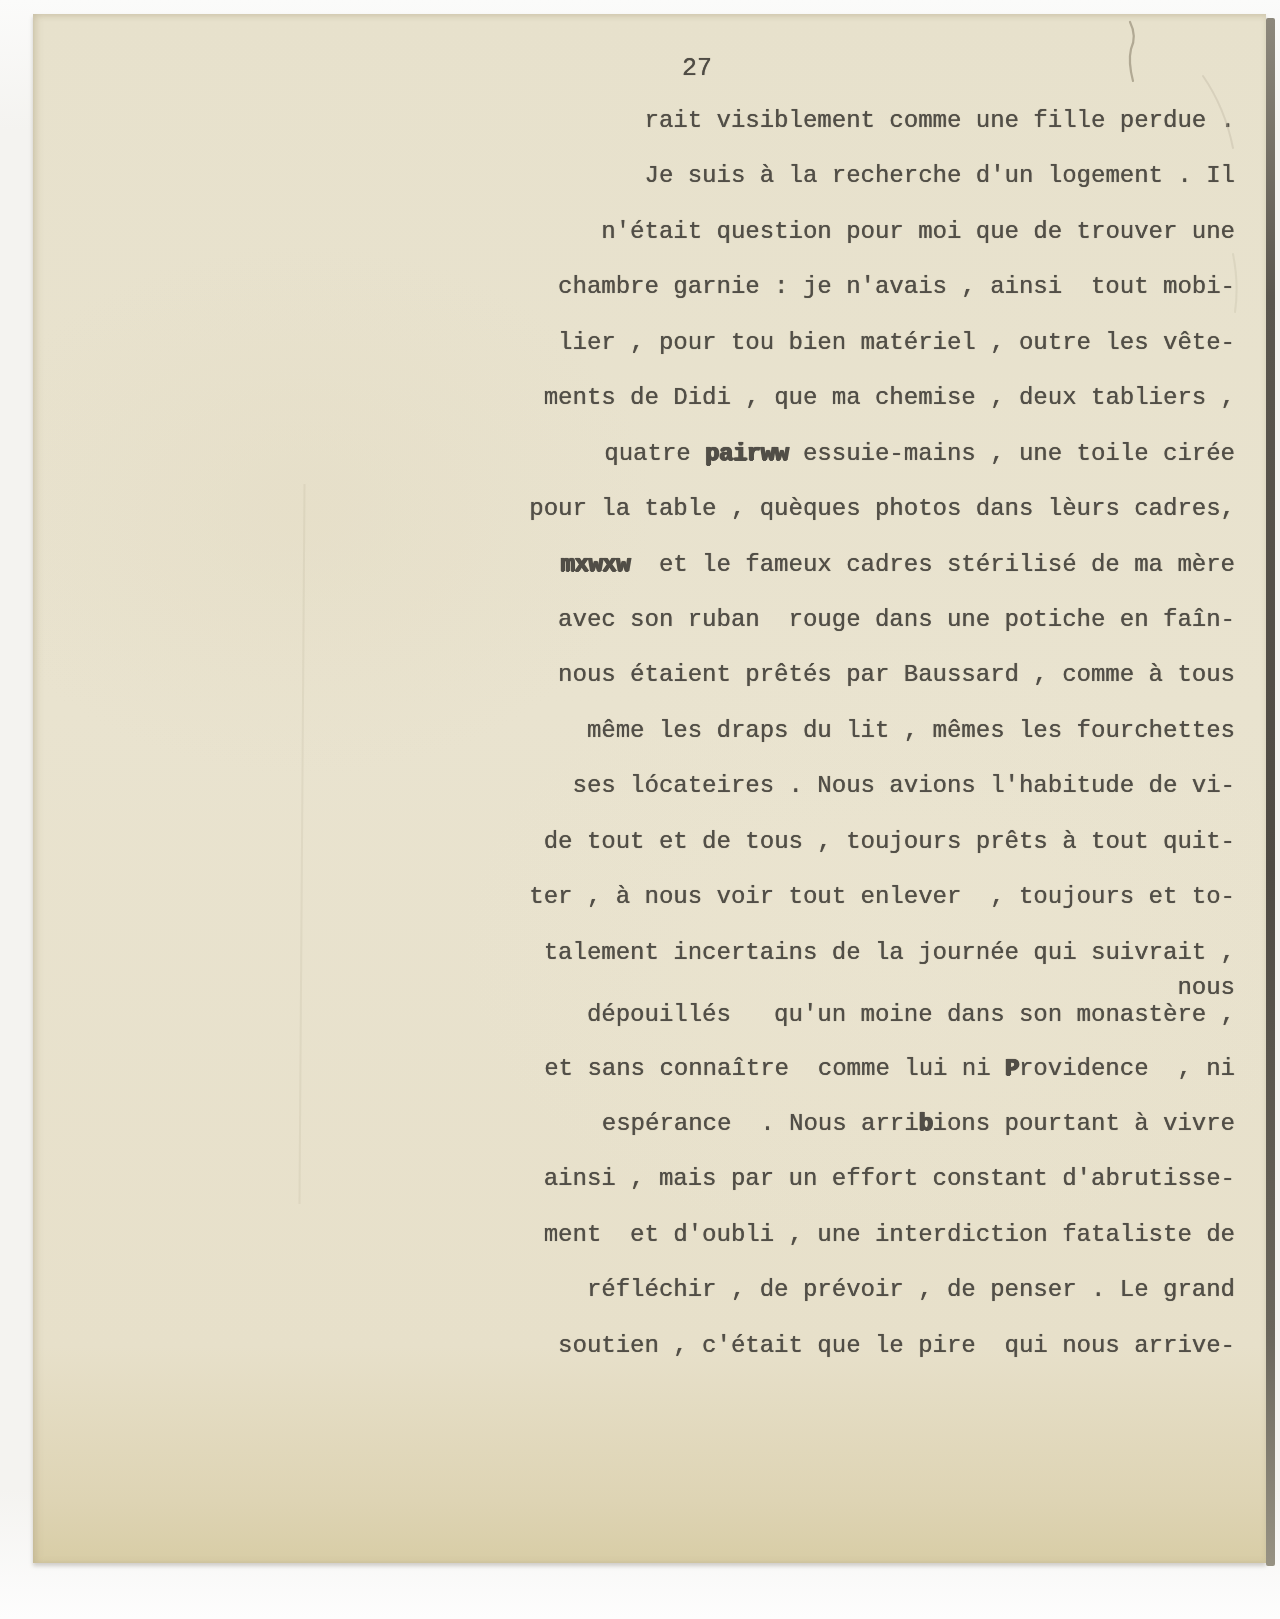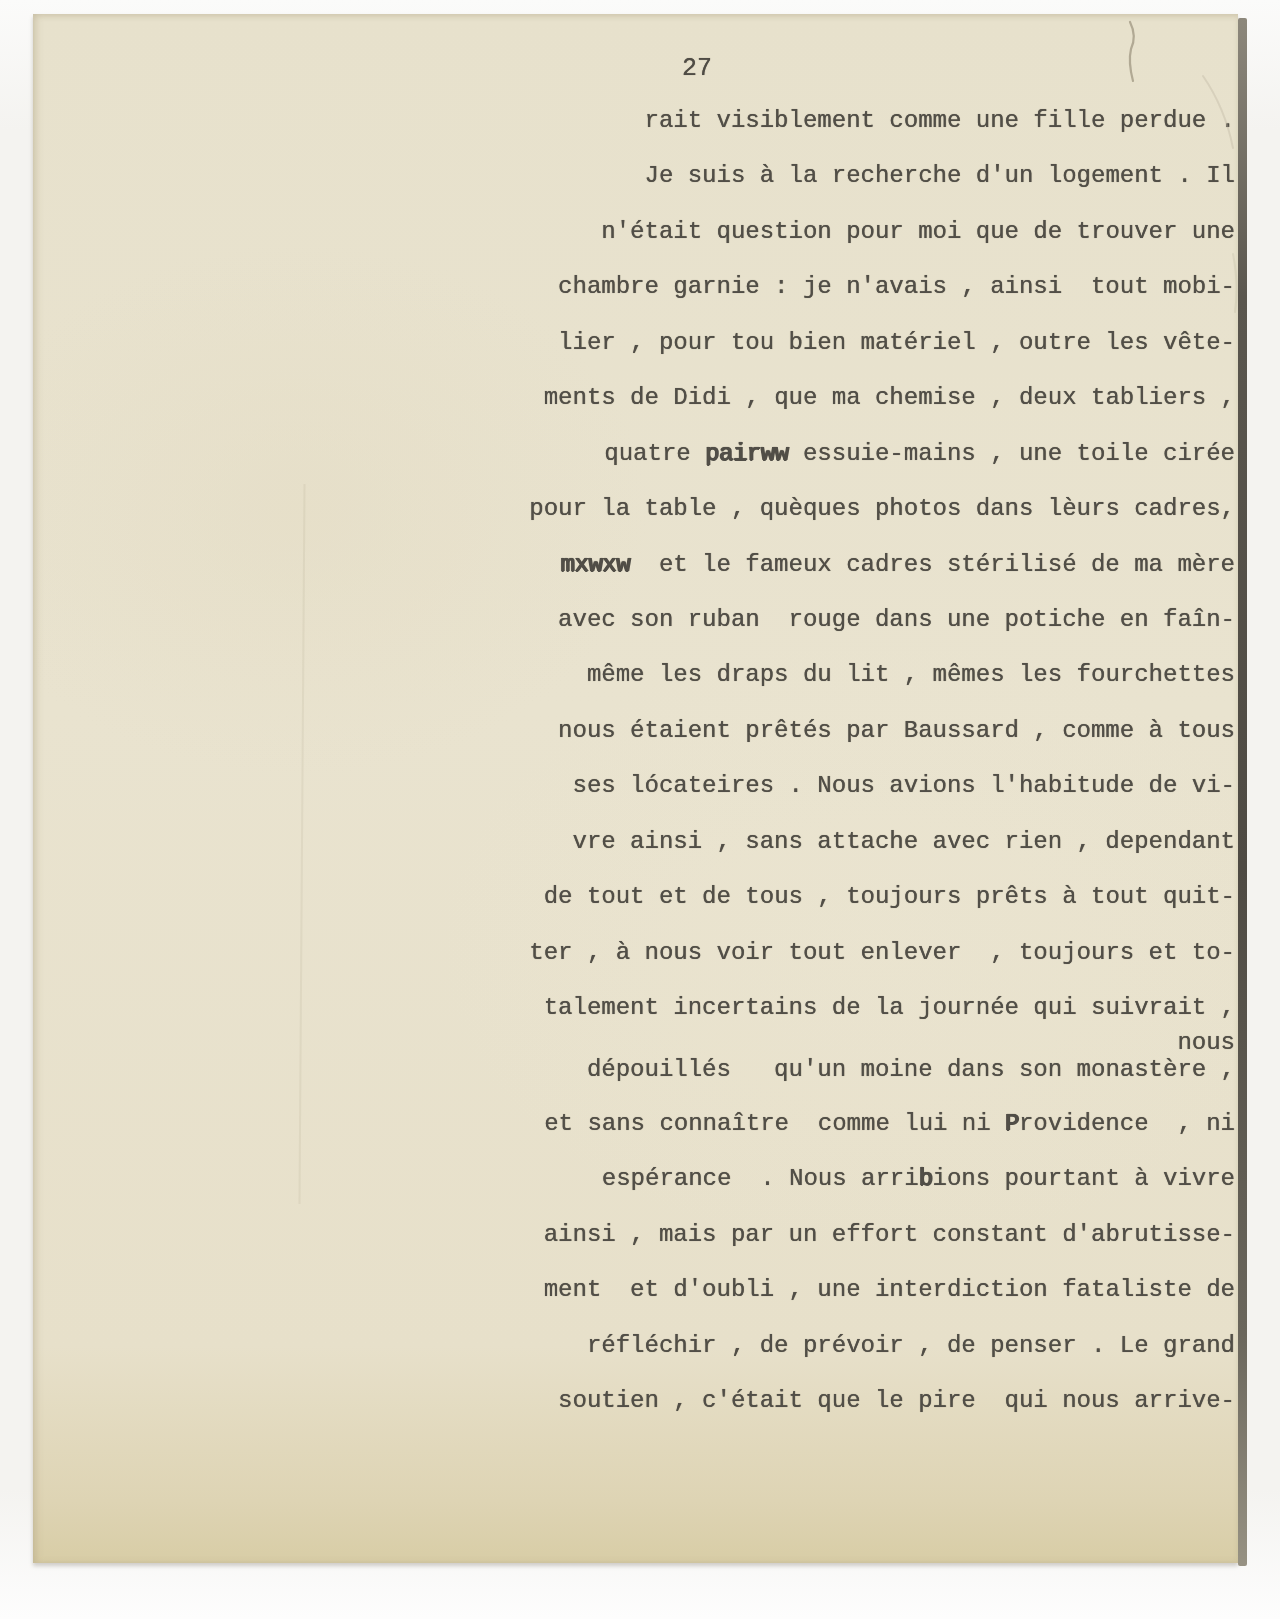--- a/index.html
+++ b/index.html
@@ -11,20 +11,21 @@
     overflow:hidden;
   }
   .scan-bg{position:absolute;inset:0;background:linear-gradient(180deg,#fbfbfa 0%,#f4f3f0 8%,#f4f3f0 92%,#fdfdfd 100%);}
   .paper{
     position:absolute;left:33px;top:14px;width:1205px;height:1549px;
     background:
       radial-gradient(ellipse 500px 380px at 22% 32%, rgba(228,220,196,0.5), rgba(228,220,196,0) 70%),
       radial-gradient(ellipse 600px 420px at 70% 60%, rgba(236,230,210,0.4), rgba(236,230,210,0) 75%),
       linear-gradient(180deg,#e7e1cc 0%,#e9e3cf 45%,#e7e0ca 86%,#ded4b4 96%,#d8cda6 100%);
     box-shadow: inset 4px 0 6px rgba(165,152,120,0.28), inset 0 3px 5px rgba(180,170,140,0.25), 0 3px 4px rgba(110,104,88,0.30);
+    padding-left: 28px;
   }
   .paper::after{ 
     content:'';position:absolute;right:-9px;top:4px;bottom:-3px;width:9px;
     background:linear-gradient(180deg,#8d887c 0%,#5a564e 18%,#4e4a43 55%,#6a665c 85%,#979283 100%);
     border-radius:2px;
   }
   .crease{
     position:absolute;left:268px;top:470px;width:2px;height:720px;
     background:rgba(140,130,100,0.10);transform:rotate(0.4deg);
   }
@@ -37,21 +38,21 @@
     position:absolute;left:482px;top:94px;width:720px;
     font-size:24px;color:#514e47;
     text-shadow:0 0 0.7px rgba(70,65,55,0.75), 0.4px 0.4px 0.5px rgba(90,85,70,0.35);
   }
   .line{height:55.45px;white-space:pre;line-height:1.1;text-align:right;}
   .line.indent{padding-left:58px;font-family:Liberation Mono, monospace;}
   .line.before-insert{height:35px;}
   .line.insert-line{height:27px;}
   .line.after-insert{height:54px;}
   .overtyped{
-    font-weight:400;letter-spacing:-0.5px;
+    font-weight:700;letter-spacing:-0.5px;
     text-shadow:1px 0 currentColor,-0.7px 0 currentColor,0 0.6px currentColor,0 0 1px rgba(60,55,45,0.9);
   }
   .pencil-marks{position:absolute;left:960px;top:0;width:245px;height:330px;pointer-events:none;}
 </style>
 </head>
 <body>
 
 <div class="scan-bg"></div>
 
 <div class="paper">
@@ -63,24 +64,23 @@
       <div class="line">rait visiblement comme une fille perdue .</div>
       <div class="line indent">Je suis à la recherche d'un logement . Il</div>
       <div class="line">n'était question pour moi que de trouver une</div>
       <div class="line">chambre garnie : je n'avais , ainsi  tout mobi-</div>
       <div class="line">lier , pour tou bien matériel , outre les vête-</div>
       <div class="line">ments de Didi , que ma chemise , deux tabliers ,</div>
       <div class="line"><span>quatre </span><span class="overtyped">pairww</span><span> essuie-mains , une toile cirée</span></div>
       <div class="line">pour la table , quèques photos dans lèurs cadres,</div>
       <div class="line"><span class="overtyped">mxwxw</span><span>  et le fameux cadres stérilisé de ma mère</span></div>
       <div class="line">avec son ruban  rouge dans une potiche en faîn-</div>
+      <div class="line">nous étaient prêtés par Baussard , comme à tous</div>
       <div class="line">même les draps du lit , mêmes les fourchettes</div>
-      <div class="line">nous étaient prêtés par Baussard , comme à tous</div>
       <div class="line">ses lócateires . Nous avions l'habitude de vi-</div>
-      <div class="line">vre ainsi , sans attache avec rien , dependant</div>
       <div class="line">de tout et de tous , toujours prêts à tout quit-</div>
       <div class="line">ter , à nous voir tout enlever  , toujours et to-</div>
       <div class="line before-insert">talement incertains de la journée qui suivrait ,</div>
       <div class="line insert-line">nous</div>
       <div class="line after-insert">dépouillés   qu'un moine dans son monastère ,</div>
       <div class="line"><span>et sans connaître  comme lui ni </span><span class="overtyped">P</span><span>rovidence  , ni</span></div>
       <div class="line"><span>espérance  . Nous arri</span><span class="overtyped">b</span><span>ions pourtant à vivre</span></div>
       <div class="line">ainsi , mais par un effort constant d'abrutisse-</div>
       <div class="line">ment  et d'oubli , une interdiction fataliste de</div>
       <div class="line">réfléchir , de prévoir , de penser . Le grand</div>

